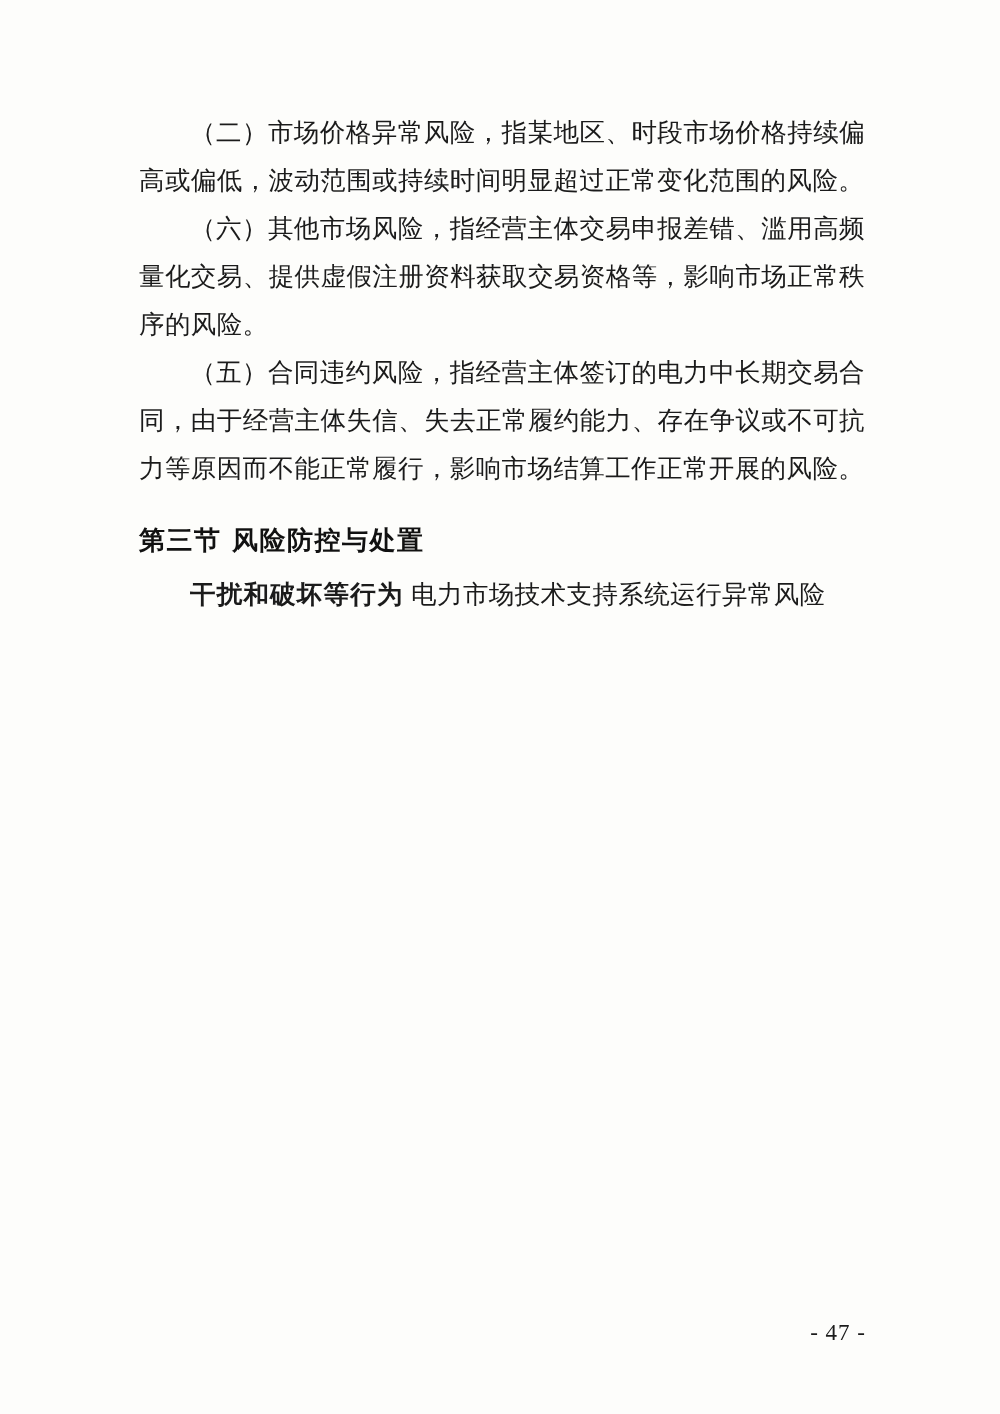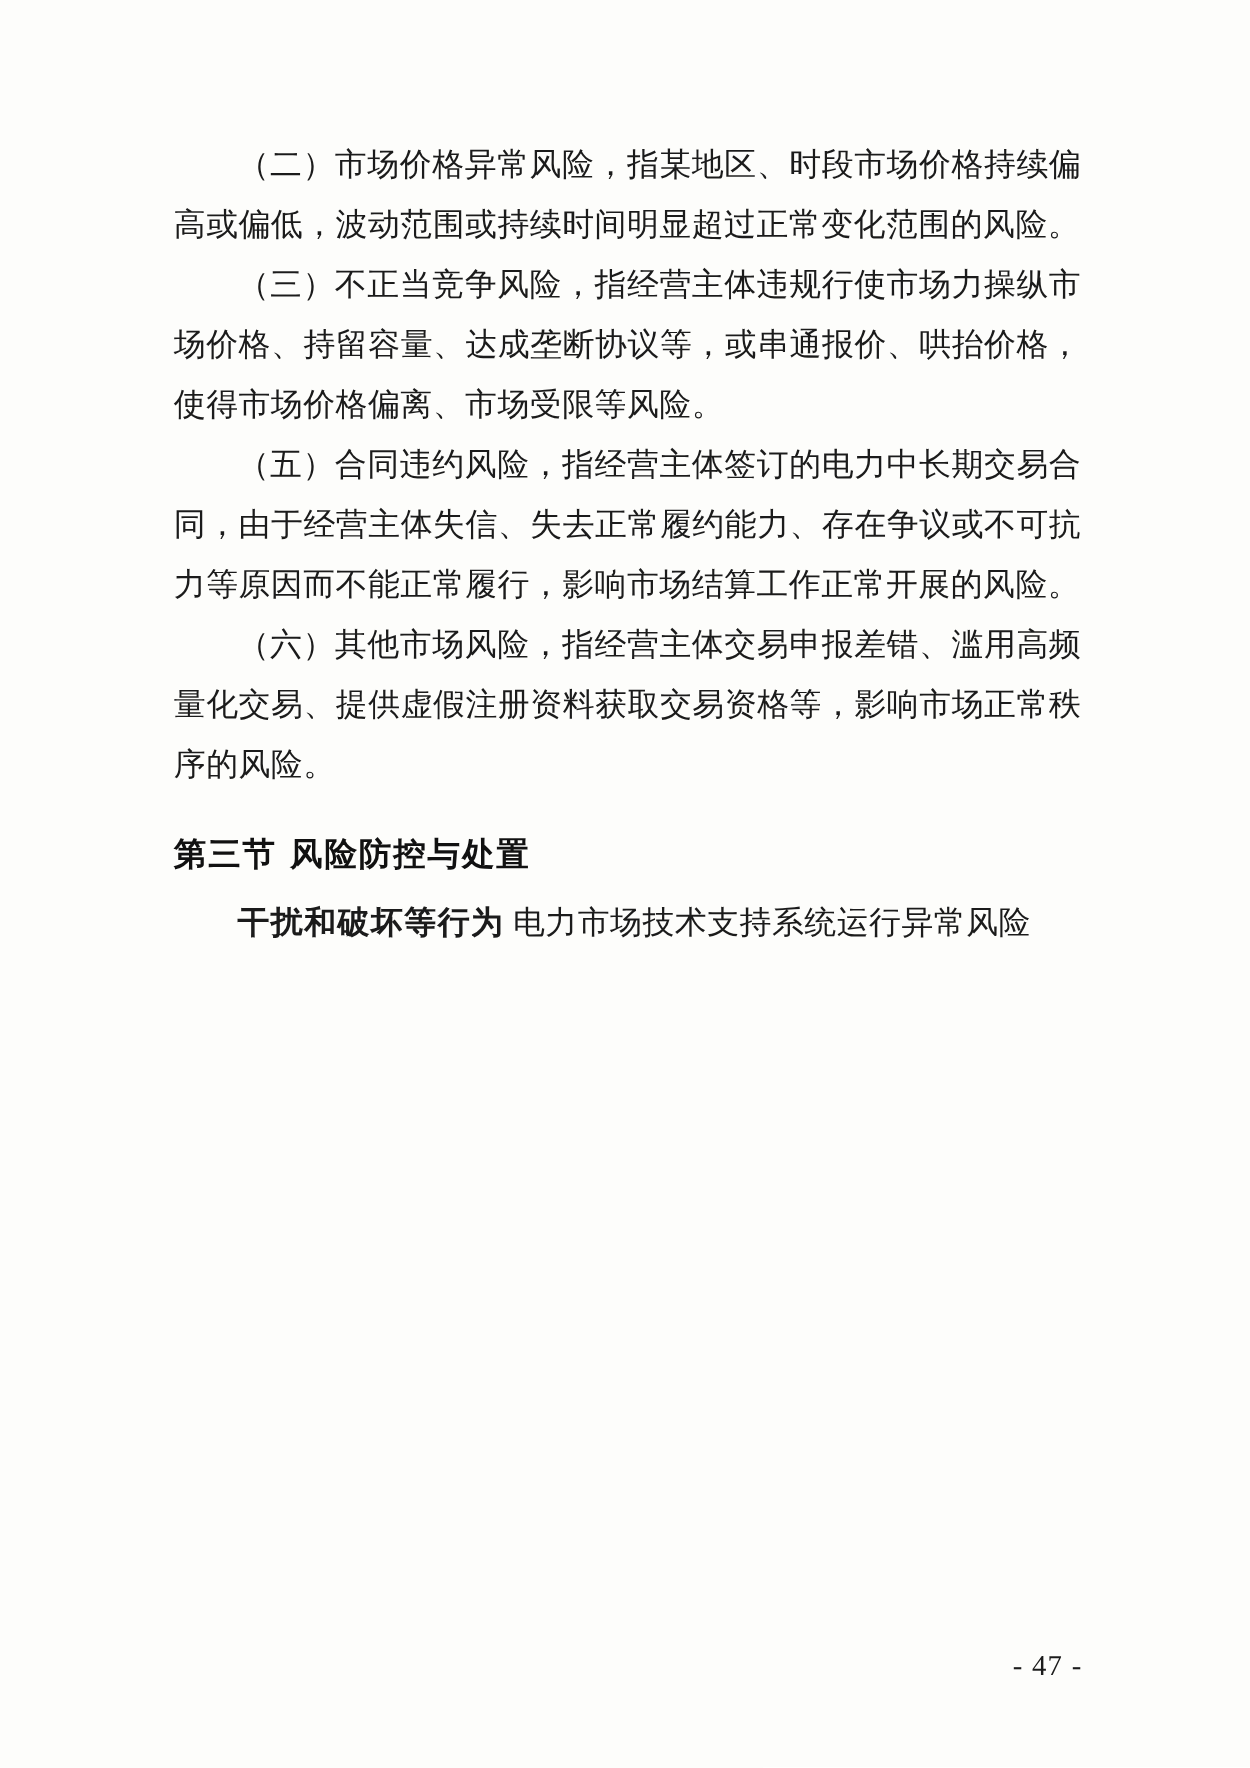--- a/index.html
+++ b/index.html
@@ -15,21 +15,21 @@
     box-sizing: border-box;
     overflow: hidden;
   }
   .content {
     position: absolute;
     left: 139px;
     top: 108px;
     width: 726px;
   }
   .para {
-    font-family: Liberation Serif, serif;
+    font-family: Liberation Sans, sans-serif;
     font-size: 25.5px;
     line-height: 48px;
     color: #1b1b1b;
     text-align: justify;
     text-justify: inter-character;
     letter-spacing: 0.4px;
     margin: 0 0 0 0;
     text-indent: 51px;
   }
   .para + .para {
@@ -61,26 +61,25 @@
   }
 </style>
 </head>
 <body>
 
 <div class="page">
   <div class="content">
 
     <p class="para">（二）市场价格异常风险，指某地区、时段市场价格持续偏高或偏低，波动范围或持续时间明显超过正常变化范围的风险。</p>
 
-    <p class="para">（三）不正当竞争风险，指经营主体违规行使市场力操纵市场价格、持留容量、达成垄断协议等，或串通报价、哄抬价格，使得市场价格偏离、市场受限等风险。</p>
 
 
+    <p class="para">（六）其他市场风险，指经营主体交易申报差错、滥用高频量化交易、提供虚假注册资料获取交易资格等，影响市场正常秩序的风险。</p>
+
     <p class="para">（五）合同违约风险，指经营主体签订的电力中长期交易合同，由于经营主体失信、失去正常履约能力、存在争议或不可抗力等原因而不能正常履行，影响市场结算工作正常开展的风险。</p>
-
-    <p class="para">（六）其他市场风险，指经营主体交易申报差错、滥用高频量化交易、提供虚假注册资料获取交易资格等，影响市场正常秩序的风险。</p>
 
     <h2 class="section-title">第三节 风险防控与处置</h2>
 
 
     <p class="para"><span class="lead">干扰和破坏等行为</span><span> 电力市场技术支持系统运行异常风险</span></p>
 
   </div>
 
   <div class="page-number">- 47 -</div>
 </div>

